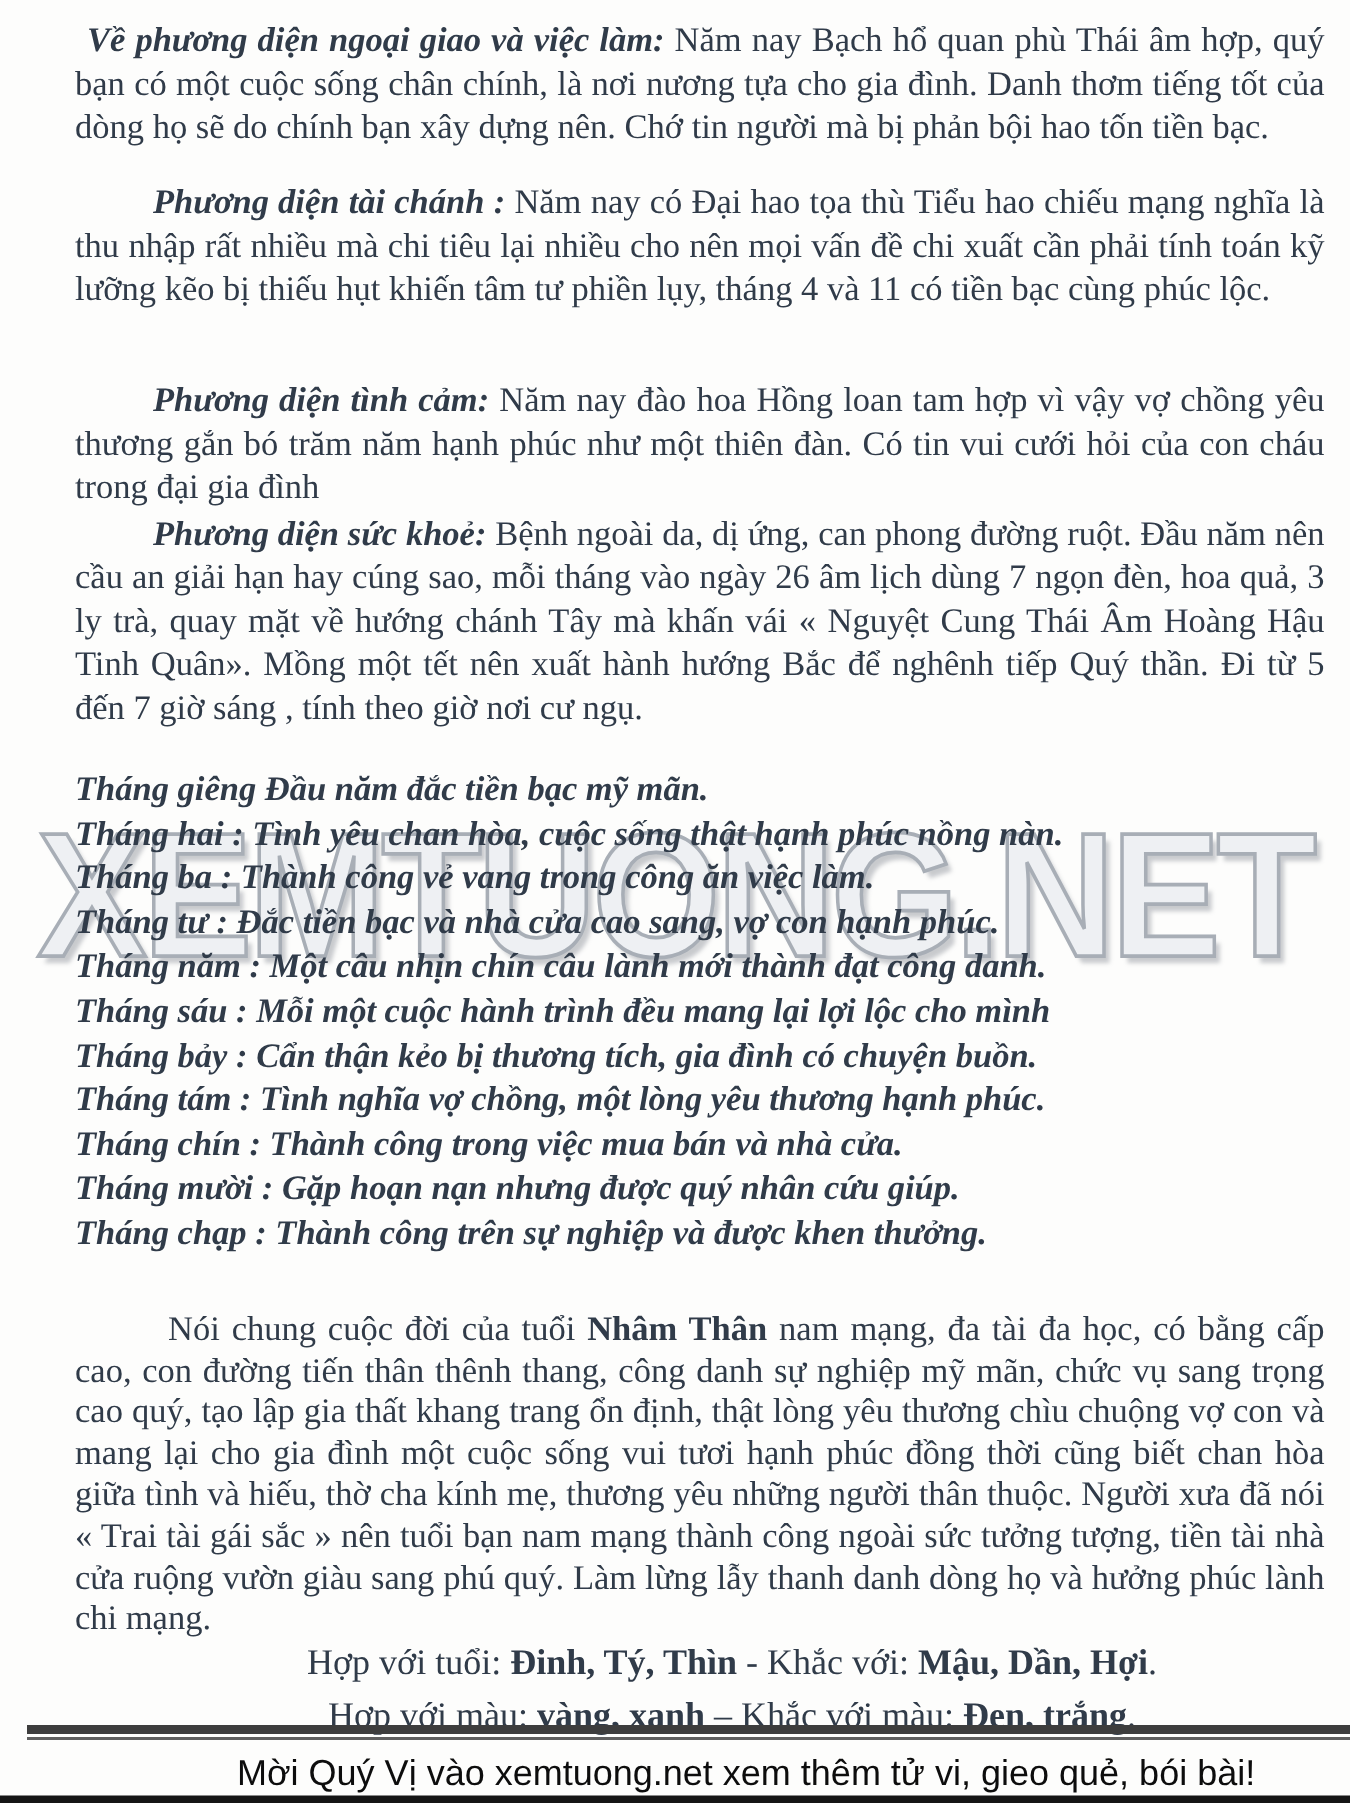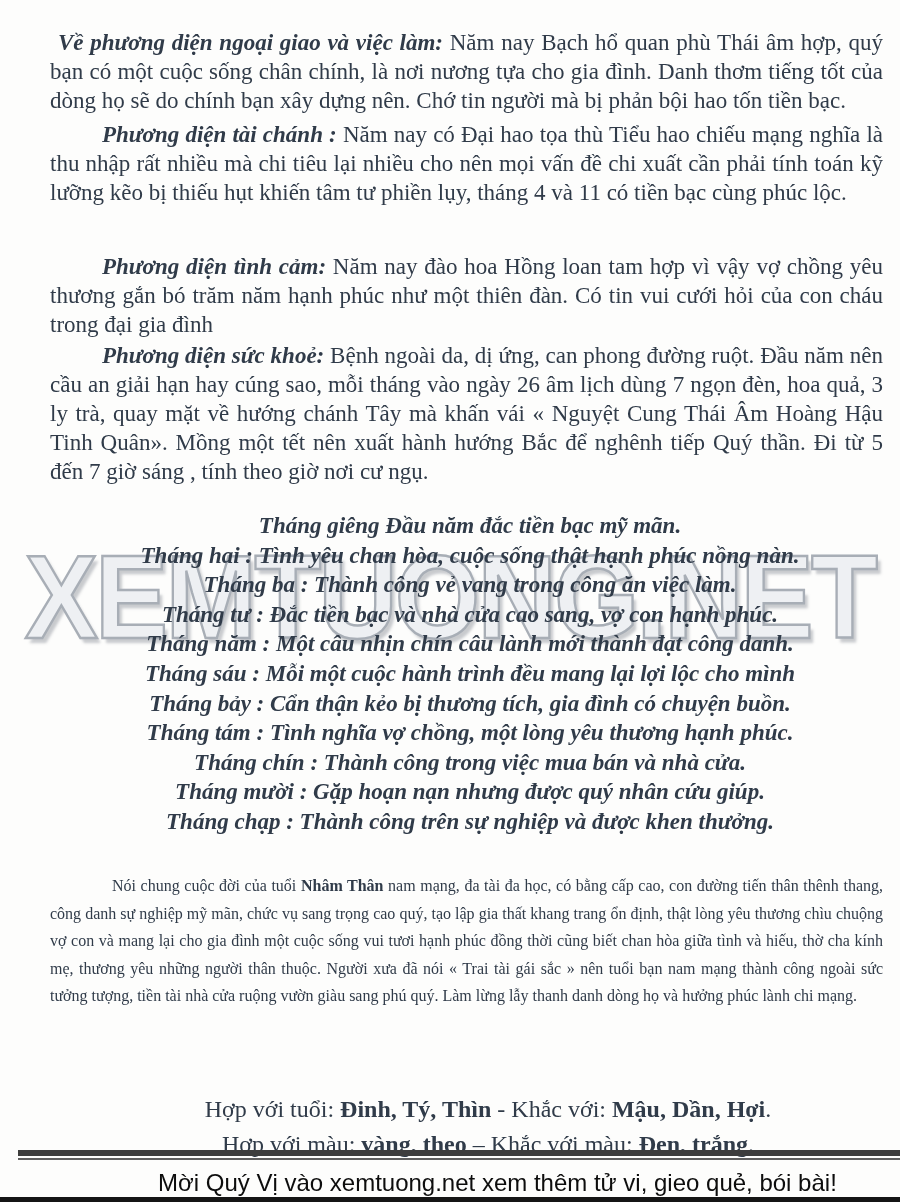--- a/index.html
+++ b/index.html
@@ -27,35 +27,35 @@
   }
 
   .layer{position:absolute;inset:0;z-index:2;}
 
   .para{
     position:absolute;left:50px;width:833px;
     font-size:23px;line-height:29px;
     text-align:justify;
   }
   .para .h{font-weight:bold;font-style:italic;}
-  #para-0{top:28px;text-indent:8px;}
+  #para-0{top:12px;text-indent:8px;}
   #para-1{top:120px;text-indent:52px;}
   #para-2{top:252px;text-indent:52px;}
   #para-3{top:341px;text-indent:52px;}
 
   .months{
     position:absolute;top:511px;left:50px;width:840px;
     font-size:23px;line-height:29.6px;
-    font-weight:bold;font-style:italic;text-align:center;
+    font-weight:bold;font-style:italic;
   }
   .month-line{white-space:nowrap;}
 
   #summary{
     position:absolute;top:872px;left:50px;width:833px;
-    font-size:16px;line-height:27.6px;
+    font-size:23px;line-height:27.6px;
     text-align:justify;text-indent:62px;
   }
   #summary .b{font-weight:bold;}
 
   .compat{
     position:absolute;left:0;width:880px;
     font-size:24px;line-height:30px;text-align:center;margin-left:48px;
   }
   #compat-age{top:1094px;}
   #compat-color{top:1129px;}
@@ -122,21 +122,21 @@
 
     <div id="summary">
       <span>Nói chung cuộc đời của tuổi </span><span class="b">Nhâm Thân</span><span> nam mạng, đa tài đa học, có bằng cấp cao, con đường tiến thân thênh thang, công danh sự nghiệp mỹ mãn, chức vụ sang trọng cao quý, tạo lập gia thất khang trang ổn định, thật lòng yêu thương chìu chuộng vợ con và mang lại cho gia đình một cuộc sống vui tươi hạnh phúc đồng thời cũng biết chan hòa giữa tình và hiếu, thờ cha kính mẹ, thương yêu những người thân thuộc. Người xưa đã nói « Trai tài gái sắc » nên tuổi bạn nam mạng thành công ngoài sức tưởng tượng, tiền tài nhà cửa ruộng vườn giàu sang phú quý. Làm lừng lẫy thanh danh dòng họ và hưởng phúc lành chi mạng.</span>
     </div>
 
     <div class="compat" id="compat-age">
       <span>Hợp với tuổi: </span><span class="b">Đinh, Tý, Thìn</span><span> -  Khắc với: </span><span class="b">Mậu, Dần, Hợi</span><span>.</span>
     </div>
 
     <div class="compat" id="compat-color">
-      <span>Hợp với màu: </span><span class="b">vàng, theo</span><span> – Khắc với màu: </span><span class="b">Đen, trắng</span><span>.</span>
+      <span>Hợp với màu: </span><span class="b">vàng, xanh</span><span> – Khắc với màu: </span><span class="b">Đen, trắng</span><span>.</span>
     </div>
 
     <div class="rule">
       <div class="thick"></div>
       <div class="gap"></div>
       <div class="thin"></div>
     </div>
 
     <div class="temple">CHÙA KHÁNH ANH</div>
 

